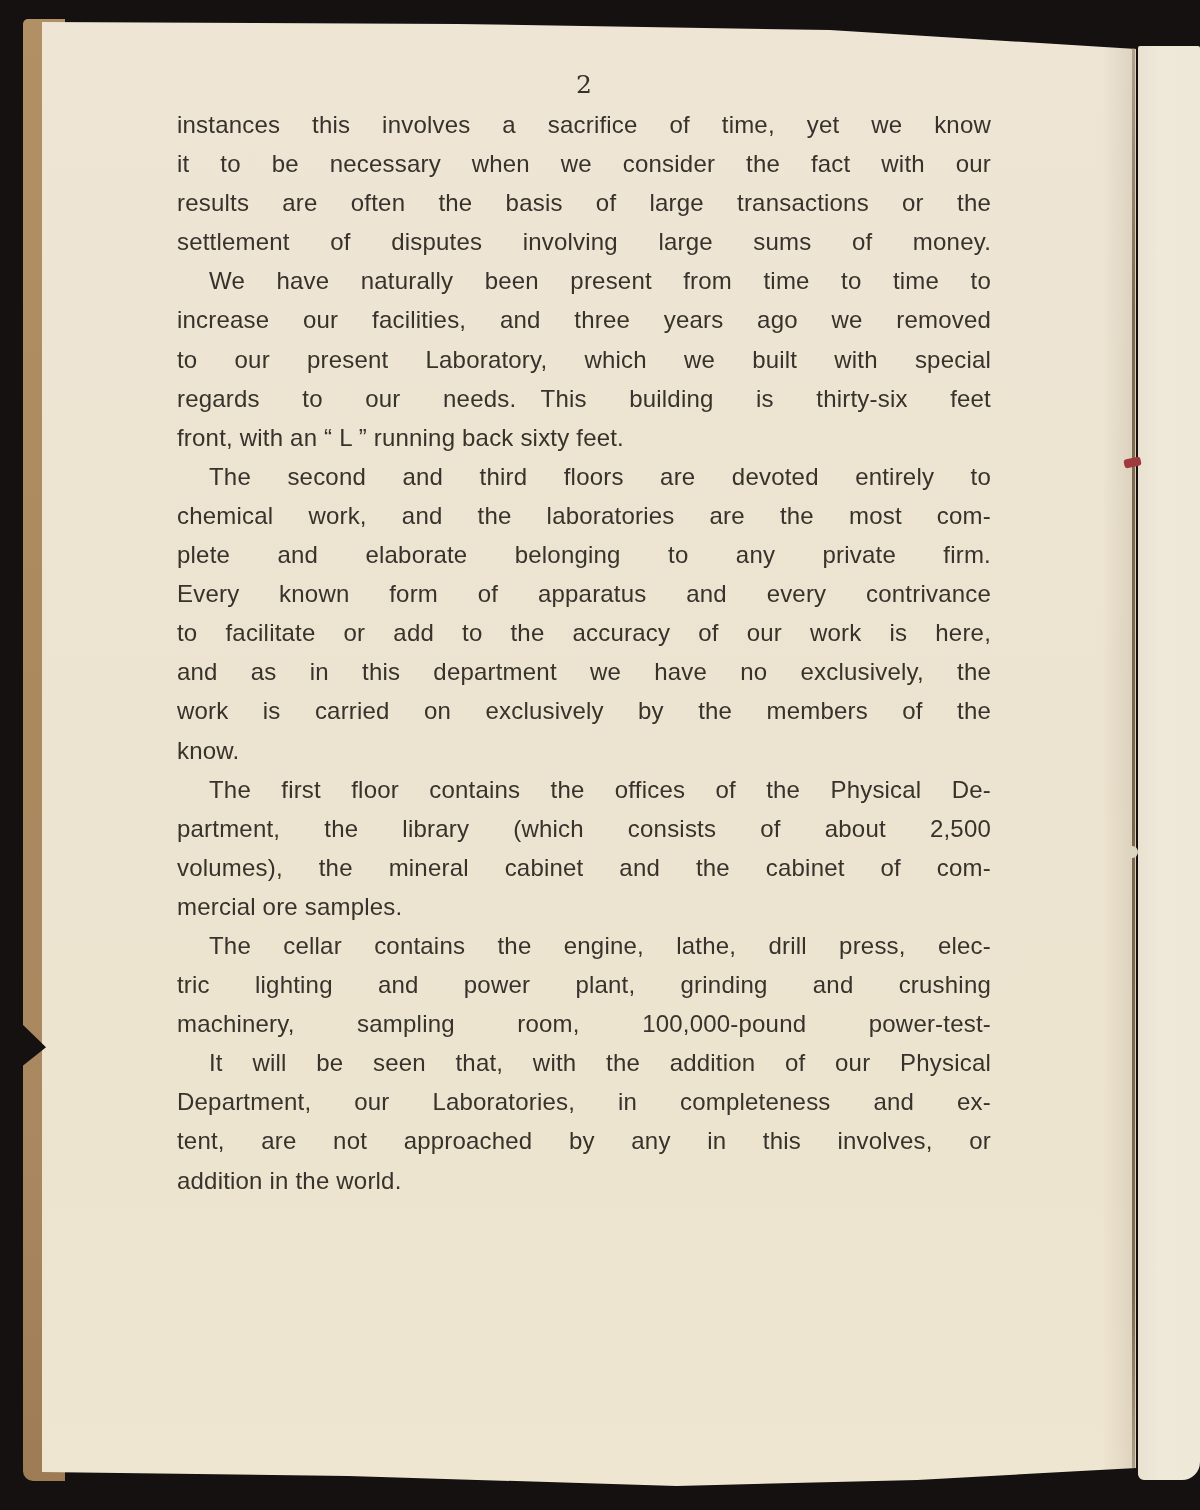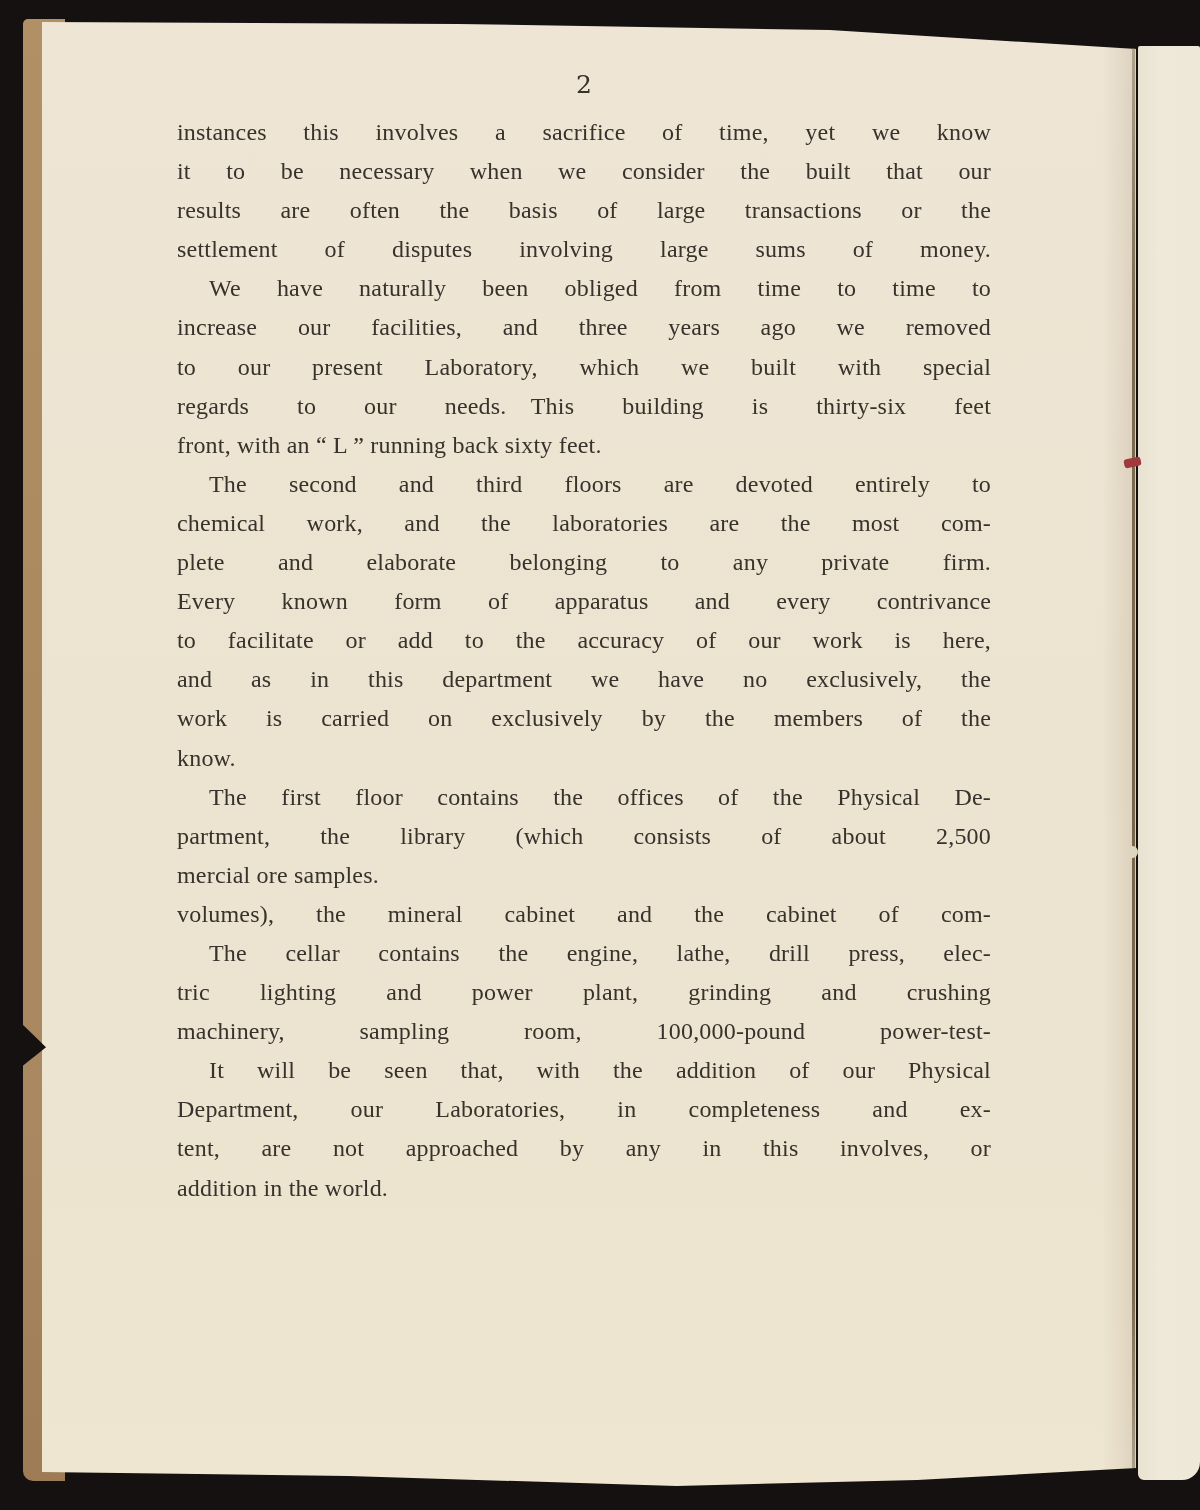--- a/index.html
+++ b/index.html
@@ -81,68 +81,68 @@
     position: absolute;
     left: 135px; top: 48px;
     width: 814px;
     text-align: center;
     font-family: "DejaVu Serif", "Liberation Serif", serif;
     font-size: 25px;
     color: #37322b;
   }
   .text-block {
     position: absolute;
-    left: 135px; top: 91px;   
+    left: 135px; top: 83px;   
     width: 814px;
-    font-family: Liberation Serif, serif;
+    font-family: Liberation Sans, sans-serif;
     font-size: 24px;
     line-height: 39.1px;
     color: #37322b;
     letter-spacing: 0.2px;
   }
   .line { text-align: justify; }
   .line.just { text-align-last: justify; }
   .line.indent { text-indent: 32px; }
 </style>
 </head>
 <body>
 
 <div class="spread">
   <div class="cover-edge"></div>
   <div class="page-left">
     <div class="page-number">2</div>
     <div class="text-block">
         <div>
           <div class="line just">instances this involves a sacrifice of time, yet we know</div>
-          <div class="line just">it to be necessary when we consider the built that our</div>
+          <div class="line just">it to be necessary when we consider the fact with our</div>
           <div class="line just">results are often the basis of large transactions or the</div>
           <div class="line just">settlement of disputes involving large sums of money.</div>
         </div>
         <div>
-          <div class="line just indent">We have naturally been obliged from time to time to</div>
+          <div class="line just indent">We have naturally been present from time to time to</div>
           <div class="line just">increase our facilities, and three years ago we removed</div>
           <div class="line just">to our present Laboratory, which we built with special</div>
           <div class="line just">regards to our needs. This building is thirty-six feet</div>
           <div class="line">front, with an “ L ” running back sixty feet.</div>
         </div>
         <div>
           <div class="line just indent">The second and third floors are devoted entirely to</div>
           <div class="line just">chemical work, and the laboratories are the most com-</div>
           <div class="line just">plete and elaborate belonging to any private firm.</div>
           <div class="line just">Every known form of apparatus and every contrivance</div>
           <div class="line just">to facilitate or add to the accuracy of our work is here,</div>
           <div class="line just">and as in this department we have no exclusively, the</div>
           <div class="line just">work is carried on exclusively by the members of the</div>
           <div class="line">know.</div>
         </div>
         <div>
           <div class="line just indent">The first floor contains the offices of the Physical De-</div>
           <div class="line just">partment, the library (which consists of about 2,500</div>
+          <div class="line just">volumes), the mineral cabinet and the cabinet of com-</div>
           <div class="line">mercial ore samples.</div>
-          <div class="line just">volumes), the mineral cabinet and the cabinet of com-</div>
         </div>
         <div>
           <div class="line just indent">The cellar contains the engine, lathe, drill press, elec-</div>
           <div class="line just">tric lighting and power plant, grinding and crushing</div>
           <div class="line just">machinery, sampling room, 100,000-pound power-test-</div>
         </div>
         <div>
           <div class="line just indent">It will be seen that, with the addition of our Physical</div>
           <div class="line just">Department, our Laboratories, in completeness and ex-</div>
           <div class="line just">tent, are not approached by any in this involves, or</div>

